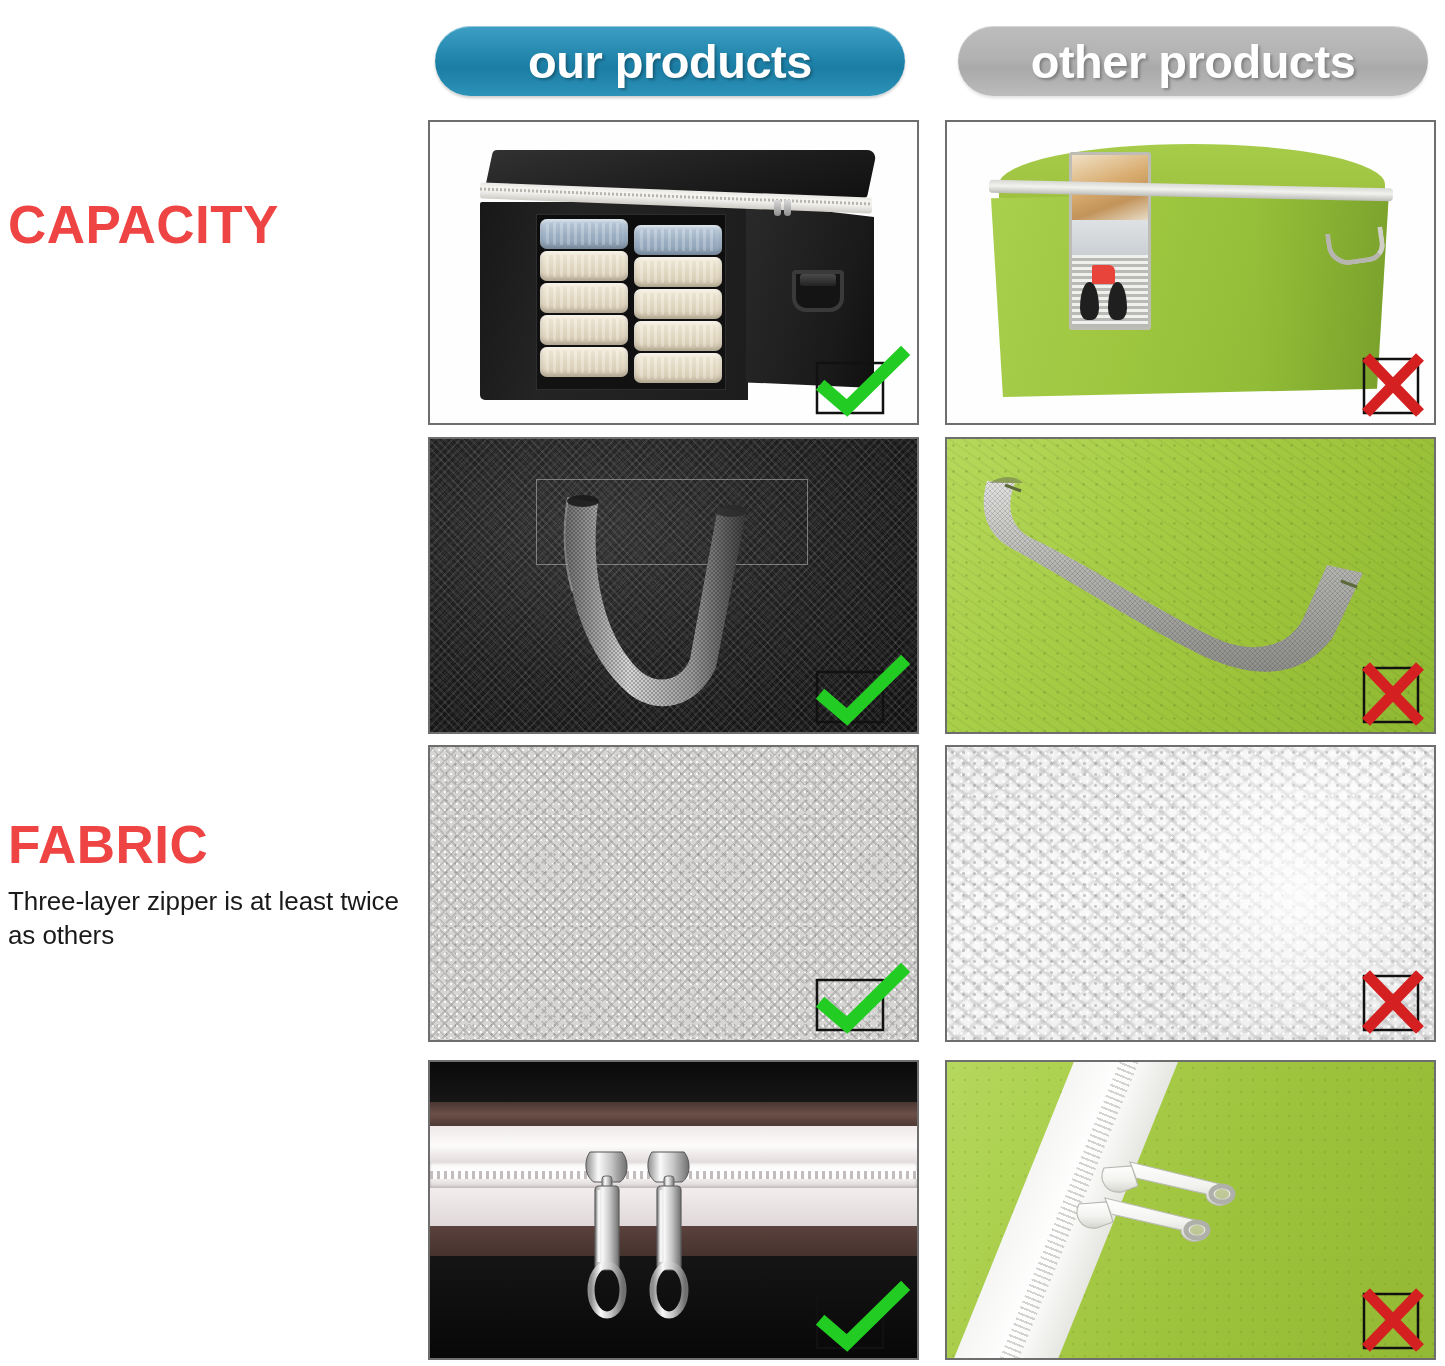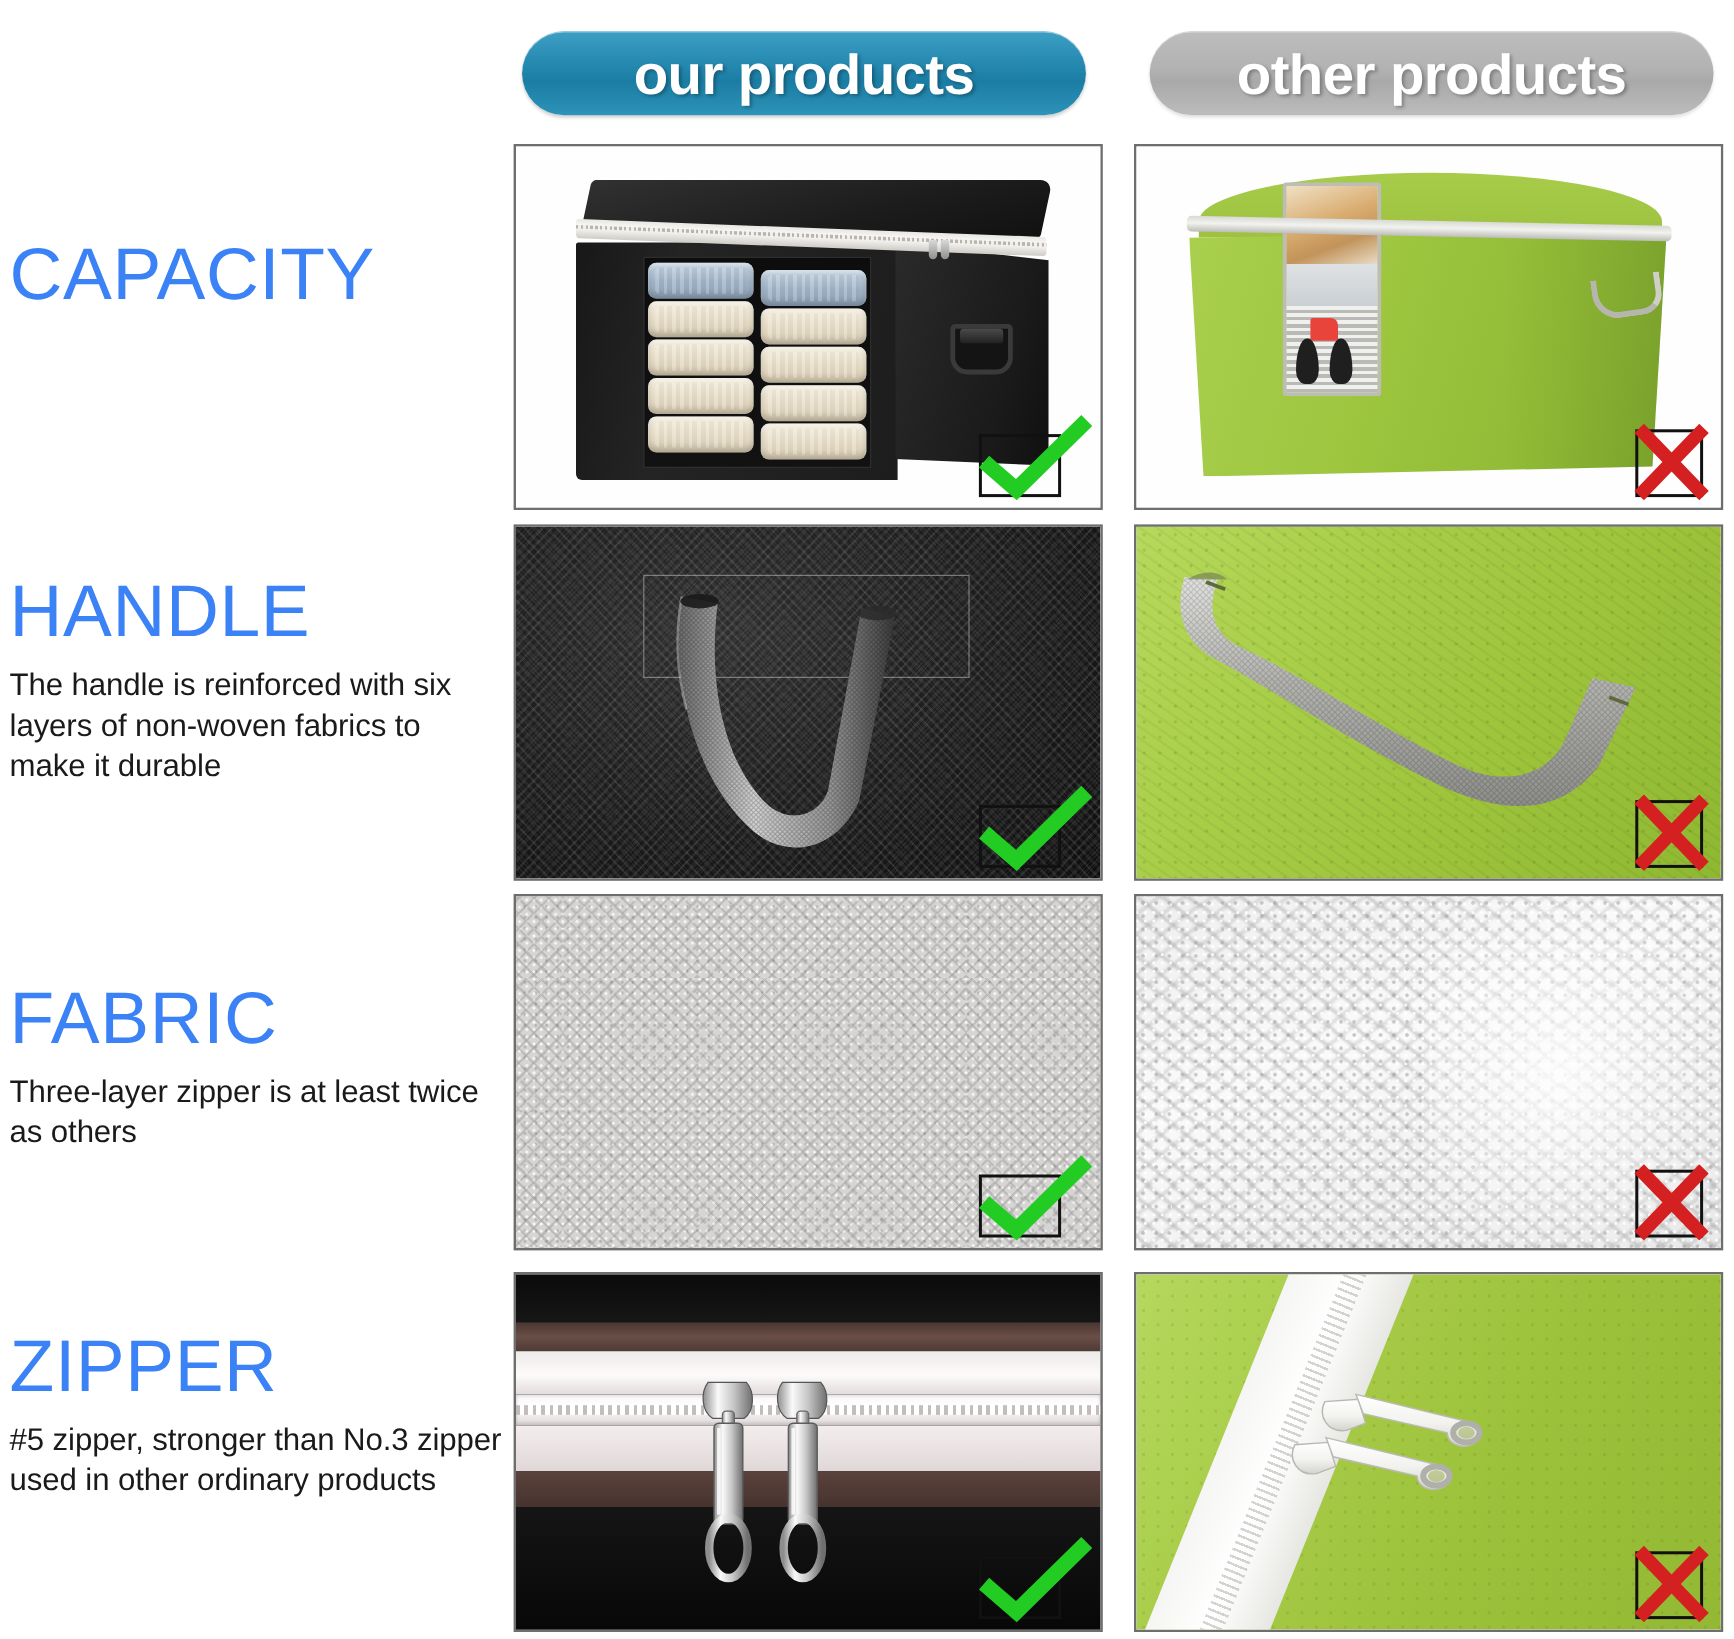--- a/index.html
+++ b/index.html
@@ -71,23 +71,23 @@
     position: absolute;
     left: 8px;
     width: 412px;
   }
   .row-capacity .text-block { top: 78px; }
   .row-handle   .text-block { top: 42px; }
   .row-fabric   .text-block { top: 73px; }
   .row-zipper   .text-block { top: 48px; }
 
   .feature-title {
-    color: #3b82f6;
-    font-size: 61px;
-    font-weight: normal;
+    color: #ef4444;
+    font-size: 53px;
+    font-weight: bold;
     line-height: 1.0;
     letter-spacing: 0.5px;
     margin-bottom: 14px;
   }
 
   .feature-desc {
     color: #1a1a1a;
     font-size: 26px;
     line-height: 1.30;
     letter-spacing: -0.1px;
@@ -501,24 +501,20 @@
           <svg viewBox="0 0 62 62">
             <rect x="2" y="6" width="54" height="54" fill="none" stroke="#111" stroke-width="2.5"></rect>
             <path d="M4 4 L58 60 M58 4 L4 60" stroke="#d42020" stroke-width="11" stroke-linecap="butt"></path>
           </svg>
         </div>
       </div>
     </div>
   </div>
 
   <div class="row row-handle">
-    <div class="text-block">
-      <div class="feature-title">HANDLE</div>
-      <div class="feature-desc">The handle is reinforced with six layers of non-woven fabrics to make it durable</div>
-    </div>
 
     <div class="panel panel-left">
       <div class="panel-inner">
         <div class="hb-bg"></div>
         <div class="hb-diamond"></div>
         <div class="hb-rect"></div>
         <div class="hb-strap">
           <svg viewBox="0 0 220 230" preserveAspectRatio="none">
             <defs>
               <linearGradient id="wbL" x1="0" y1="0" x2="1" y2="0">
@@ -616,24 +612,20 @@
           <svg viewBox="0 0 62 62">
             <rect x="2" y="6" width="54" height="54" fill="none" stroke="#111" stroke-width="2.5"></rect>
             <path d="M4 4 L58 60 M58 4 L4 60" stroke="#d42020" stroke-width="11"></path>
           </svg>
         </div>
       </div>
     </div>
   </div>
 
   <div class="row row-zipper">
-    <div class="text-block">
-      <div class="feature-title">ZIPPER</div>
-      <div class="feature-desc">#5 zipper, stronger than No.3 zipper used in other ordinary products</div>
-    </div>
 
     <div class="panel panel-left">
       <div class="panel-inner">
         <div class="zb-bg"></div>
         <div class="zb-band zb-black-top"></div>
         <div class="zb-band zb-brown-top"></div>
         <div class="zb-band zb-white-top"></div>
         <div class="zb-band zb-teeth"></div>
         <div class="zb-band zb-white-bot"></div>
         <div class="zb-band zb-brown-bot"></div>

